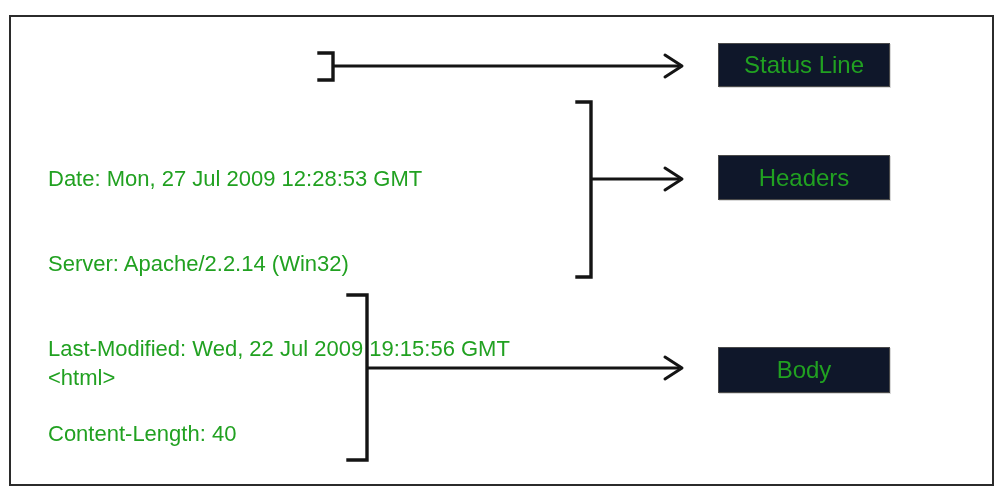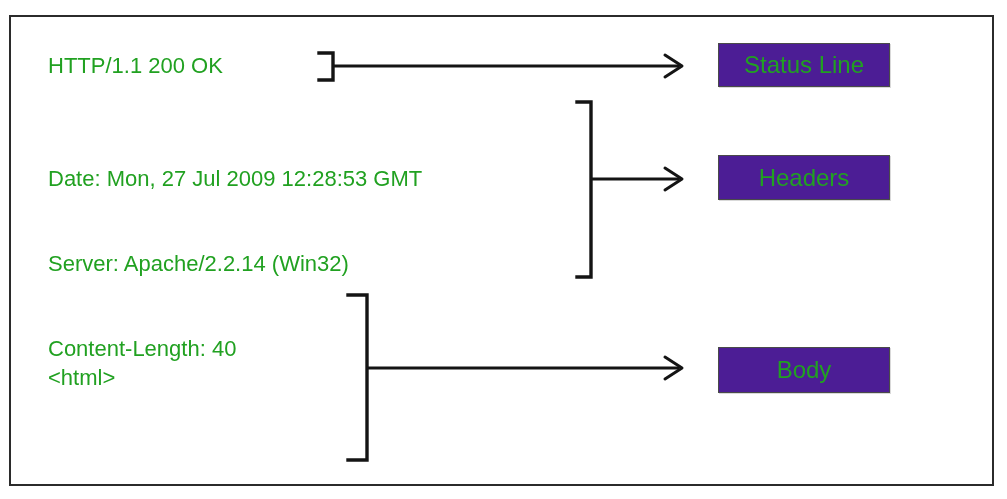--- a/index.html
+++ b/index.html
@@ -42,21 +42,21 @@
     width: 1007px;
     height: 499px;
     pointer-events: none;
   }
   .label-box {
     position: absolute;
     left: 718px;
     width: 172px;
     height: 45px;
     border: 1.5px solid #4a4a4a;
-    background: #4c1d95;
+    background: #0f172a;
     display: flex;
     align-items: center;
     justify-content: center;
     box-sizing: border-box;
     box-shadow: 1px 1px 0 rgba(0,0,0,0.15);
   }
   .label-box span {
     color: var(--green, #21a121);
     font-size: 24px;
   }
@@ -73,25 +73,25 @@
   .arrow-line { stroke-width: 3; }
   .arrow-head { stroke-width: 3; stroke-linecap: round; stroke-linejoin: round; }
 </style>
 </head>
 <body>
 
 <div class="canvas">
 
   <div class="frame"></div>
 
-  <div class="green-text" id="status-text">HTTP/1.1 200 OK</div>
 
   <div class="green-text" id="headers-text">
     <div>Date: Mon, 27 Jul 2009 12:28:53 GMT</div>
     <div>Server: Apache/2.2.14 (Win32)</div>
+    <div>Last-Modified: Wed, 22 Jul 2009 19:15:56 GMT</div>
     <div>Content-Length: 40</div>
     
     
   </div>
 
   <div class="green-text" id="body-text">
     <div>&lt;html&gt;</div>
     
     
     

